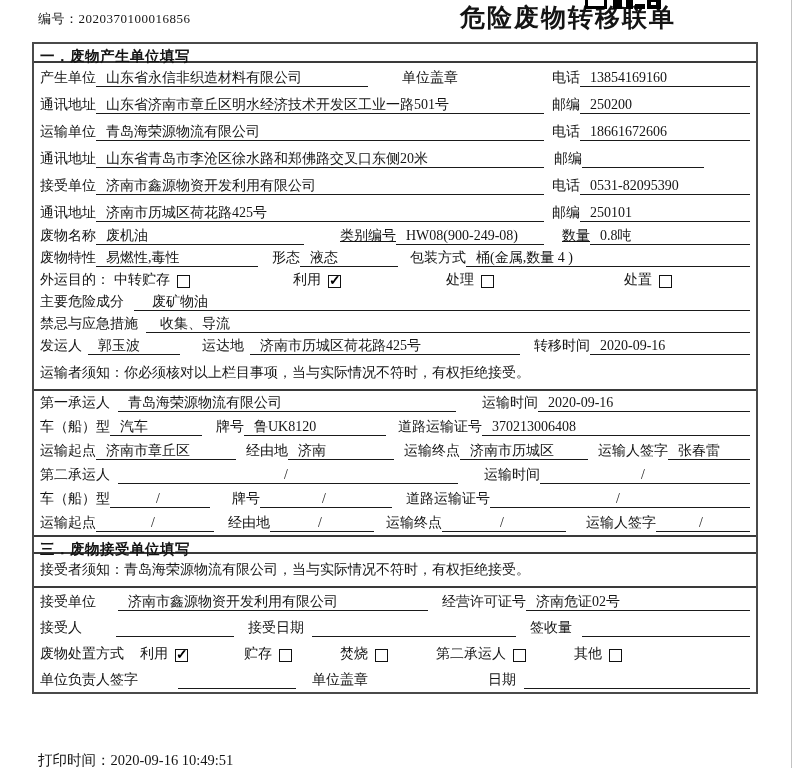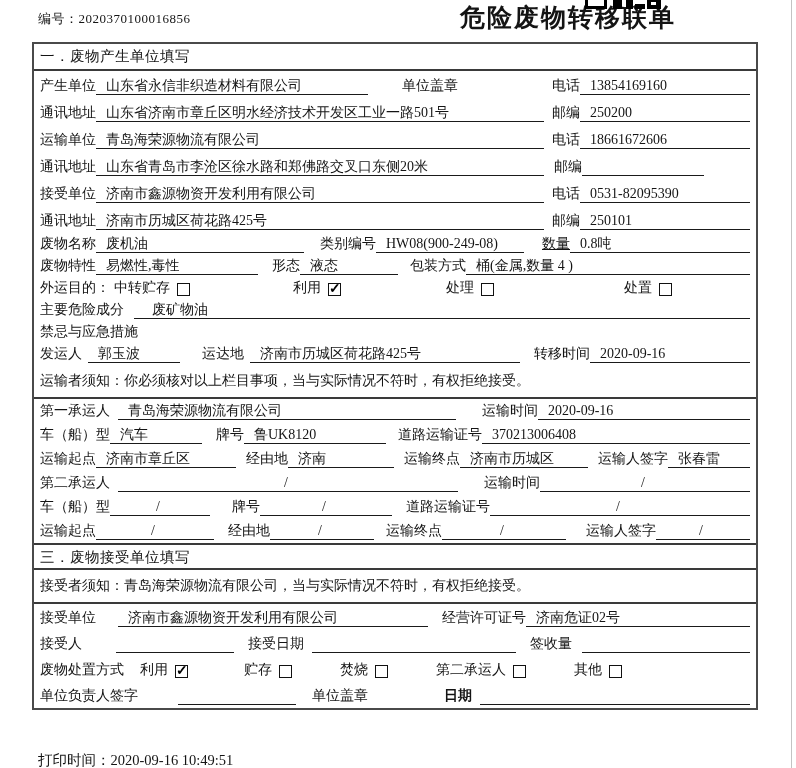--- a/index.html
+++ b/index.html
@@ -14,21 +14,21 @@
   
   .serial { position:absolute; left:38px; top:10px; font-size:13px; letter-spacing:0.5px; }
   .doc-title { position:absolute; left:0; top:1px; width:676px; text-align:right;
     font-size:25px; font-weight:bold; letter-spacing:2px; }
   .qr { position:absolute; left:585px; top:0; width:76px; height:9px; }
   .qr i { position:absolute; background:#000; }
 
   
   .form { position:absolute; left:32px; top:42px; width:726px; border:2px solid #4a4a4a; background:#fff; }
   .sec-head {
-    font-weight:normal; font-size:14.5px; padding:3px 6px 2px 6px; height:27px;
+    font-weight:bold; font-size:14.5px; padding:3px 6px 2px 6px; height:19px;
     border-bottom:2px solid #3a3a3a; letter-spacing:0.5px;
   }
   .sec-head.mid { border-top:2px solid #3a3a3a; }
   .notice { height:34px; display:flex; align-items:center; padding:0 6px; border-bottom:2px solid #3a3a3a; }
   .row { display:flex; align-items:flex-end; padding:0 6px 3px 6px; height:27px; }
   .row.tight { height:22px; padding-bottom:2px; }
   .row.mid { height:24px; }
   .row.s3 { height:26px; }
   .lbl { white-space:nowrap; }
   .u {
@@ -110,21 +110,21 @@
   <div class="row">
     <span class="lbl">通讯地址</span>
     <span class="u" style="width:448px;">济南市历城区荷花路425号</span>
     <span class="lbl ml-auto">邮编</span>
     <span class="u" style="width:170px;">250101</span>
   </div>
 
   <div class="row tight">
     <span class="lbl">废物名称</span>
     <span class="u" style="width:208px;">废机油</span>
-    <span class="lbl" style="margin-left:16px;">类别编号</span>
+    <span class="lbl" style="margin-left:36px;text-decoration:underline;">类别编号</span>
     <span class="u" style="width:148px;">HW08(900-249-08)</span>
     <span class="lbl" style="margin-left:18px;text-decoration:underline;">数量</span>
     <span class="u grow">0.8吨</span>
   </div>
 
   <div class="row tight">
     <span class="lbl">废物特性</span>
     <span class="u" style="width:162px;">易燃性,毒性</span>
     <span class="lbl" style="margin-left:14px;">形态</span>
     <span class="u" style="width:98px;">液态</span>
@@ -152,20 +152,21 @@
     </span>
   </div>
 
   <div class="row tight">
     <span class="lbl">主要危险成分</span>
     <span class="u grow" style="margin-left:10px;padding-left:18px;">废矿物油</span>
   </div>
 
   <div class="row tight">
     <span class="lbl">禁忌与应急措施</span>
+    <span class="u grow" style="margin-left:8px;padding-left:14px;">收集、导流</span>
   </div>
 
 
   <div class="row tight">
     <span class="lbl">发运人</span>
     <span class="u" style="width:92px;margin-left:6px;">郭玉波</span>
     <span class="lbl" style="margin-left:22px;">运达地</span>
     <span class="u" style="width:270px;margin-left:6px;">济南市历城区荷花路425号</span>
     <span class="lbl" style="margin-left:14px;">转移时间</span>
     <span class="u grow">2020-09-16</span>
@@ -267,19 +268,19 @@
     <span class="opt" style="margin-left:48px;">
       <span>其他</span>
       <span class="cb"></span>
     </span>
   </div>
 
   <div class="row s3">
     <span class="lbl">单位负责人签字</span>
     <span class="u" style="width:118px;margin-left:40px;"></span>
     <span class="lbl" style="margin-left:16px;">单位盖章</span>
-    <span class="lbl" style="margin-left:76px;font-weight:bold;">日期</span>
+    <span class="lbl" style="margin-left:120px;">日期</span>
     <span class="u grow" style="margin-left:8px;"></span>
   </div>
 
 </div>
 
 <div class="print-line"><span>打印时间：</span><span>2020-09-16 10:49:51</span></div>
 
 </body></html>

